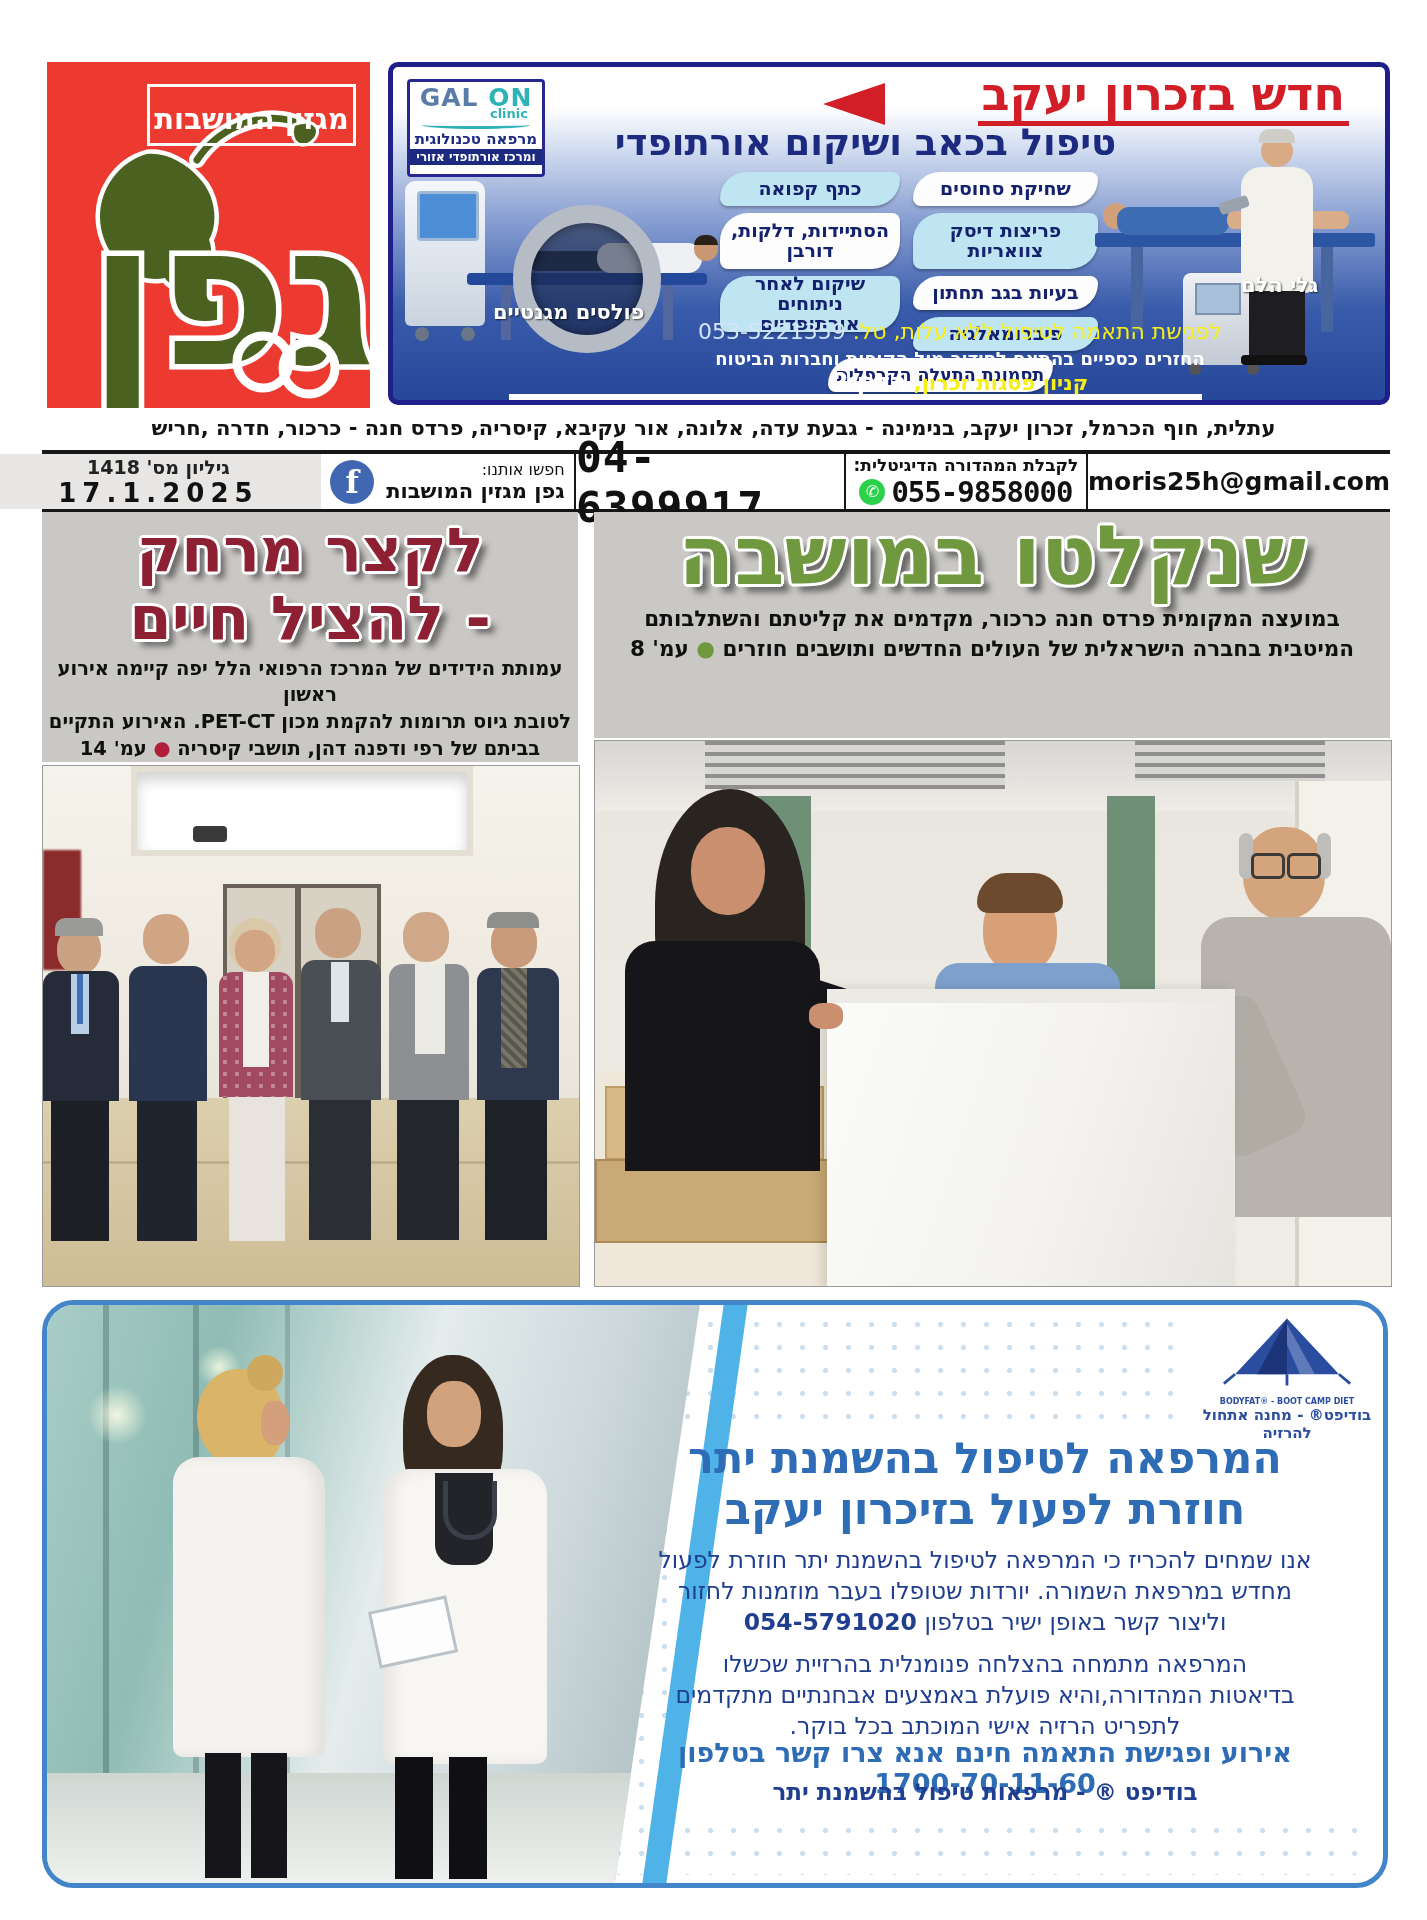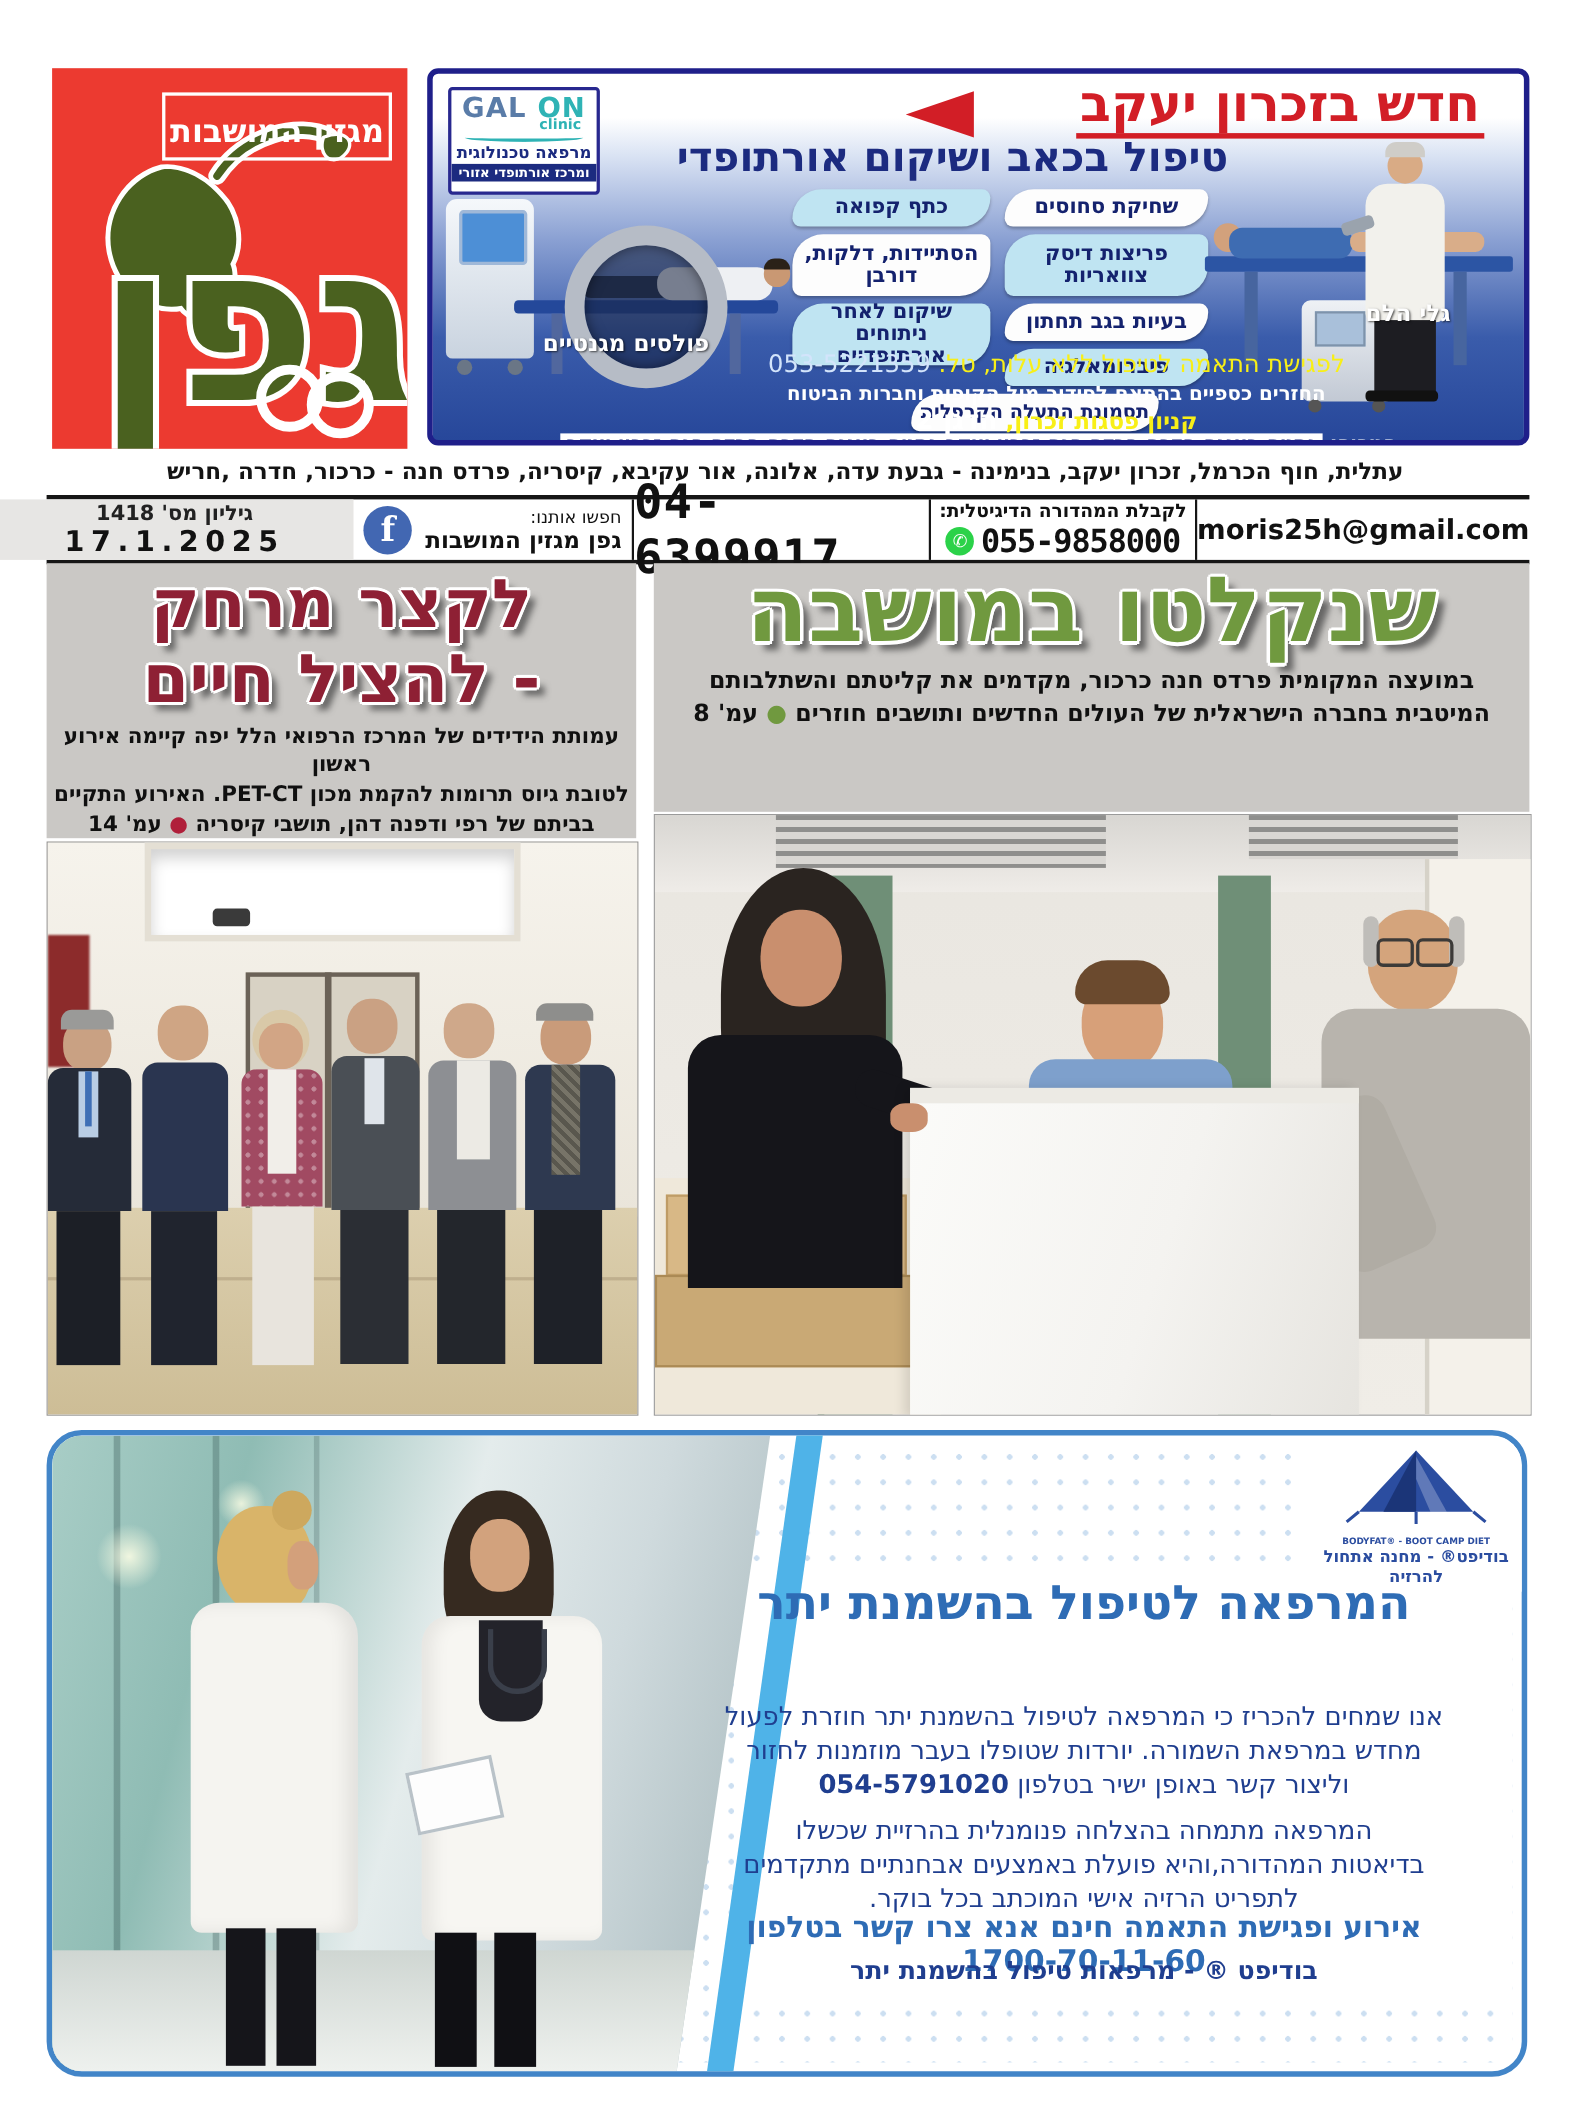--- a/index.html
+++ b/index.html
@@ -370,20 +370,21 @@
         <path d="M70 6 L70 66 L38 66 Z" fill="#1b3578"></path>
         <path d="M70 12 L100 66 L84 66 L70 34 Z" fill="#ffffff" opacity=".25"></path>
         <path d="M14 66 L2 76 M126 66 L138 76 M70 66 L70 78" stroke="#2b4da0" stroke-width="3" fill="none"></path>
       </svg>
       <span class="bs">BODYFAT® - BOOT CAMP DIET</span>
       <span class="bh">בודיפט® - מחנה אתחול להרזיה</span>
     </div>
 
     <div class="b-txt b-head">
       <div>המרפאה לטיפול בהשמנת יתר</div>
+      <div>חוזרת לפעול בזיכרון יעקב</div>
     </div>
     <div class="b-txt b-para b-p1">
       <div>אנו שמחים להכריז כי המרפאה לטיפול בהשמנת יתר חוזרת לפעול</div>
       <div>מחדש במרפאת השמורה. יורדות שטופלו בעבר מוזמנות לחזור</div>
       <div><span>וליצור קשר באופן ישיר בטלפון</span> <span class="ph">054-5791020</span></div>
     </div>
     <div class="b-txt b-para b-p2">
       <div>המרפאה מתמחה בהצלחה פנומנלית בהרזיית שכשלו</div>
       <div>בדיאטות המהדורה,והיא פועלת באמצעים אבחנתיים מתקדמים</div>
       <div>לתפריט הרזיה אישי המוכתב בכל בוקר.</div>

